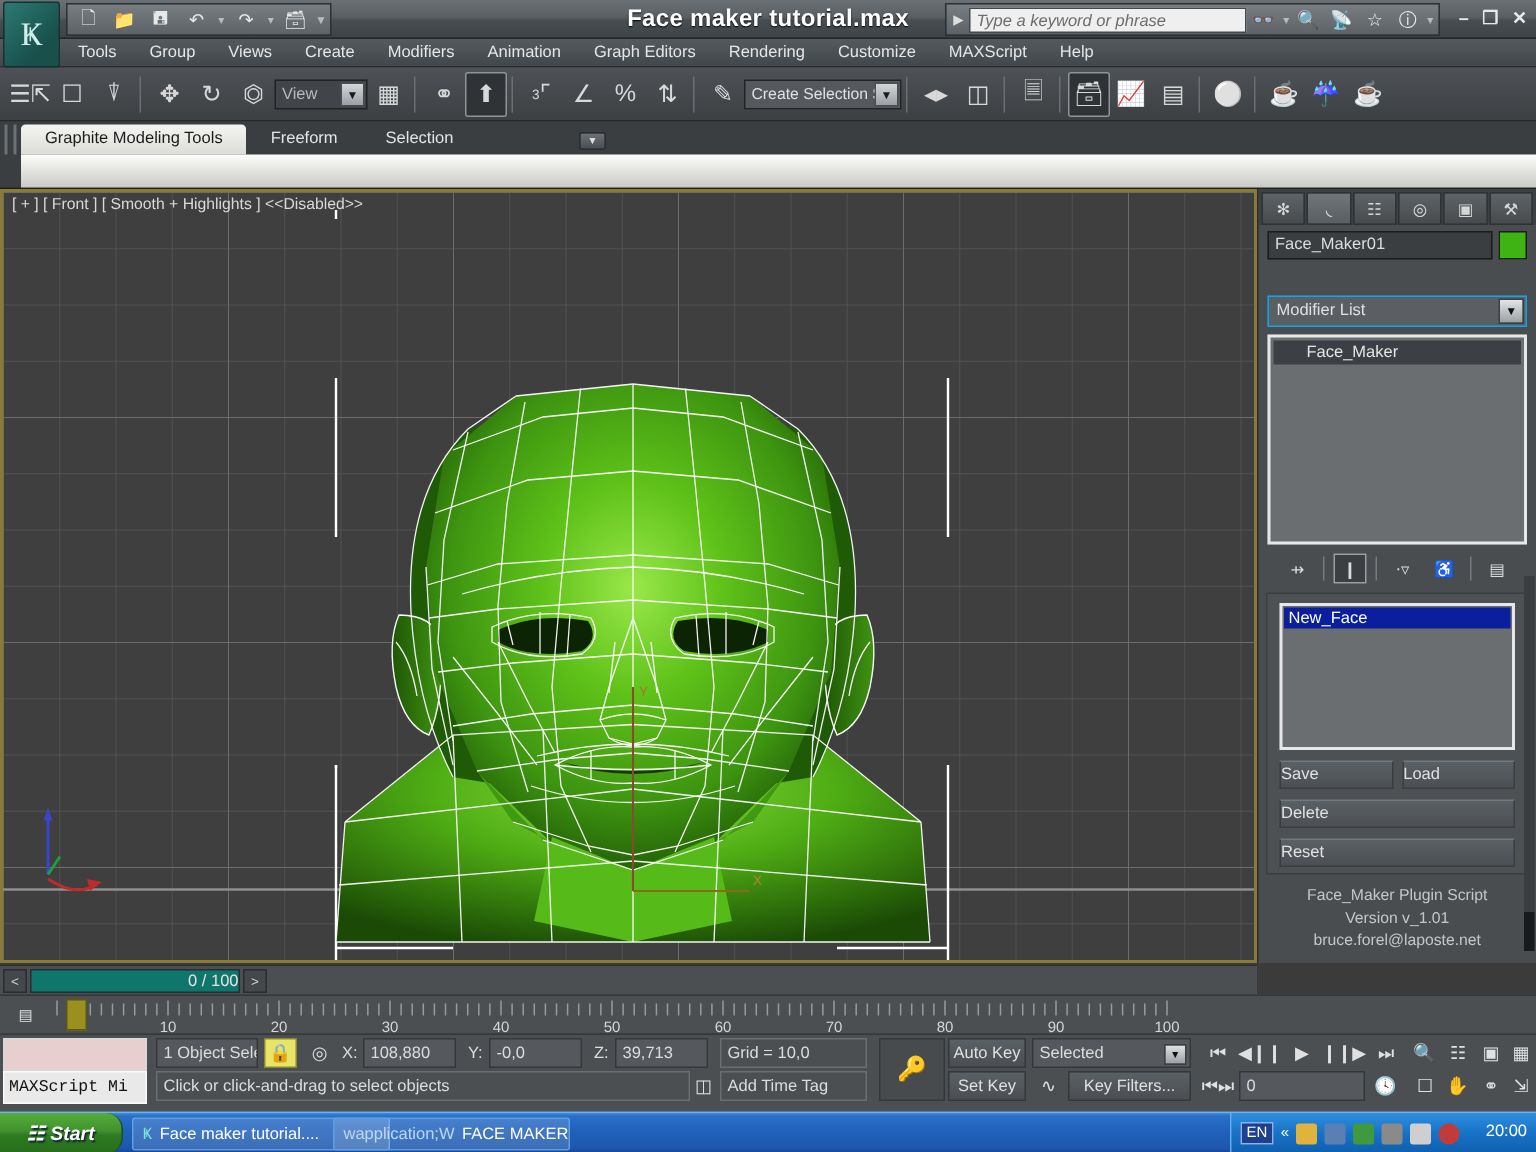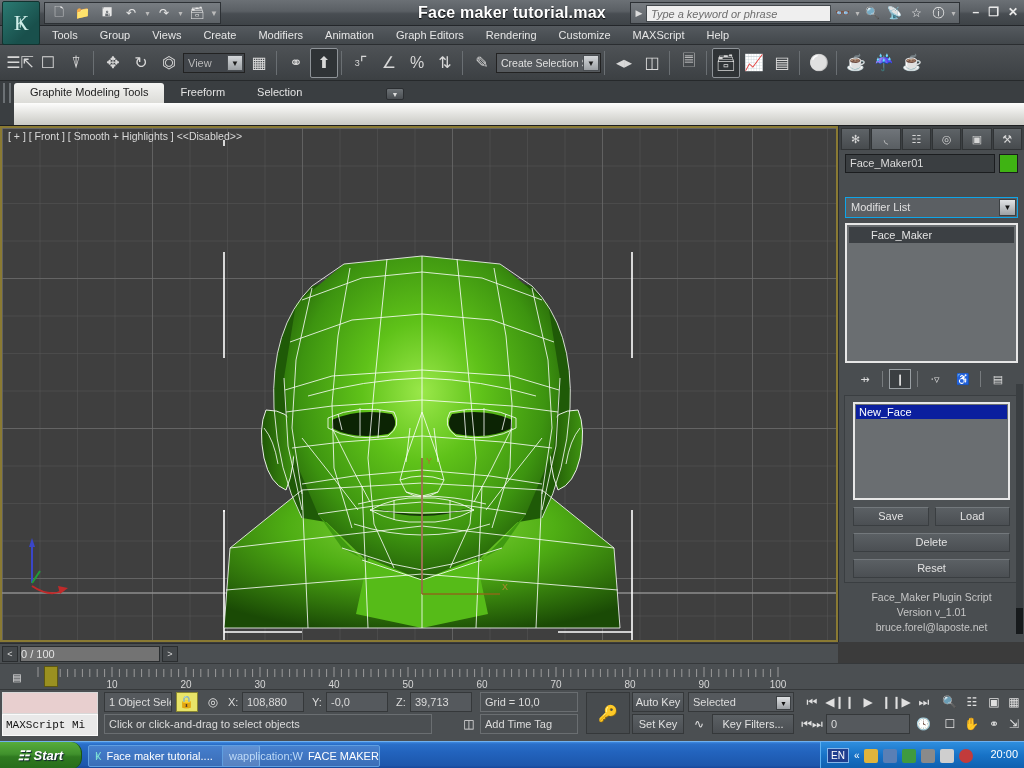--- a/index.html
+++ b/index.html
@@ -115,36 +115,36 @@
     color:#dcdcdc; font-size:11px;}
   .sbtn.act{ background:#3b3f42; border:1px solid #9aa0a4;}
   .ssep{ width:1px; height:16px; background:#777b7e;}
   .rollout{ margin:2px 5px 0 5px; border:1px solid #3a3e41; background:#4d5154;
     padding:6px 8px 4px 8px;}
   .facelist{ height:98px; background:#6a6e71; border:2px solid #e7e7e7; padding:1px;}
   .faceitem{ background:#0b1f9e; color:#fff; font-size:11px; line-height:14px; padding-left:3px;}
   .btnrow{ display:flex; gap:6px; margin-top:7px;}
   .pbtn{ flex:1; height:19px; background:linear-gradient(to bottom,#5b6064,#4b4f53);
     border:1px solid #3a3e41; border-top-color:#73787c; color:#e2e2e2; font-size:11px;
-    line-height:17px; text-align:center;}
+    line-height:17px; text-align:left;}
   .credits{ text-align:center; color:#c6c6c6; font-size:10.5px; line-height:15px;
     margin-top:7px;}
   .cpscroll{ position:absolute; right:1px; top:258px; width:7px; height:250px;
     background:#3a3e41;}
   .cpscroll .thumb{ position:absolute; left:0; bottom:0; width:7px; height:26px;
     background:#171a1c;}
 
   
   .trackbar{ position:absolute; left:0; top:643px; width:838px; height:20px;
     background:#4b4f52; border-top:1px solid #2c2f31; display:flex; align-items:center;
     padding:0 2px; gap:2px;}
   .tbarrow{ width:16px; height:16px; background:#44484b; border:1px solid #2a2d2f;
     color:#d8d8d8; font-size:9px; text-align:center; line-height:14px;}
-  .framefield{ width:140px; height:16px; background:#737373; border:1px solid #2a2d2f;
-    color:#e3e3e3; font-size:11px; text-align:left; line-height:14px;}
+  .framefield{ width:140px; height:16px; background:#0f766e; border:1px solid #2a2d2f;
+    color:#e3e3e3; font-size:11px; text-align:right; line-height:14px;}
 
   .timeline{ position:absolute; left:0; top:663px; width:1024px; height:26px;
     background:#4b4f52; border-top:1px solid #35383a;}
   .tlkey{ position:absolute; left:4px; top:3px; width:26px; height:20px; color:#e2e2e2;
     font-size:10px; display:flex; align-items:center; justify-content:center;}
   .tlruler{ position:absolute; left:34px; top:0; width:760px; height:26px; overflow:hidden;}
   .tlslider{ position:absolute; left:44px; top:2px; width:14px; height:21px;
     background:#9a9020; border:1px solid #5d5712;}
 
   
@@ -654,21 +654,21 @@
 
     <div class="slabel" style="left:228px; top:2px;">X:</div>
     <div class="sfield" style="left:242px; top:2px; width:62px;">108,880</div>
     <div class="slabel" style="left:312px; top:2px;">Y:</div>
     <div class="sfield" style="left:326px; top:2px; width:62px;">-0,0</div>
     <div class="slabel" style="left:396px; top:2px;">Z:</div>
     <div class="sfield" style="left:410px; top:2px; width:62px;">39,713</div>
 
     <div class="sfield" style="left:480px; top:2px; width:98px; background:#4b4f52; border-color:#6a6e71;">Grid = 10,0</div>
 
-    <div class="sfield" style="left:104px; top:24px; width:328px; background:#4b4f52; border-color:#6a6e71;">Click or click-and-drag to select objects</div>
+    <div class="sfield" style="left:104px; top:24px; width:356px; background:#4b4f52; border-color:#6a6e71;">Click or click-and-drag to select objects</div>
     <div class="icobtn" style="left:458px; top:24px; width:22px; height:20px;">◫</div>
     <div class="sfield" style="left:480px; top:24px; width:98px; background:#4b4f52; border-color:#6a6e71;">Add Time Tag</div>
 
     <div class="icobtn" style="left:586px; top:2px; width:44px; height:42px; background:#474b4e; border:1px solid #35383a; font-size:16px;">🔑</div>
 
     <div class="sbtn2" style="left:632px; top:2px; width:52px;">Auto Key</div>
     <div class="sbtn2" style="left:632px; top:24px; width:52px;">Set Key</div>
 
     <div class="sfield" style="left:688px; top:2px; width:106px;">
       <span>Selected</span>

